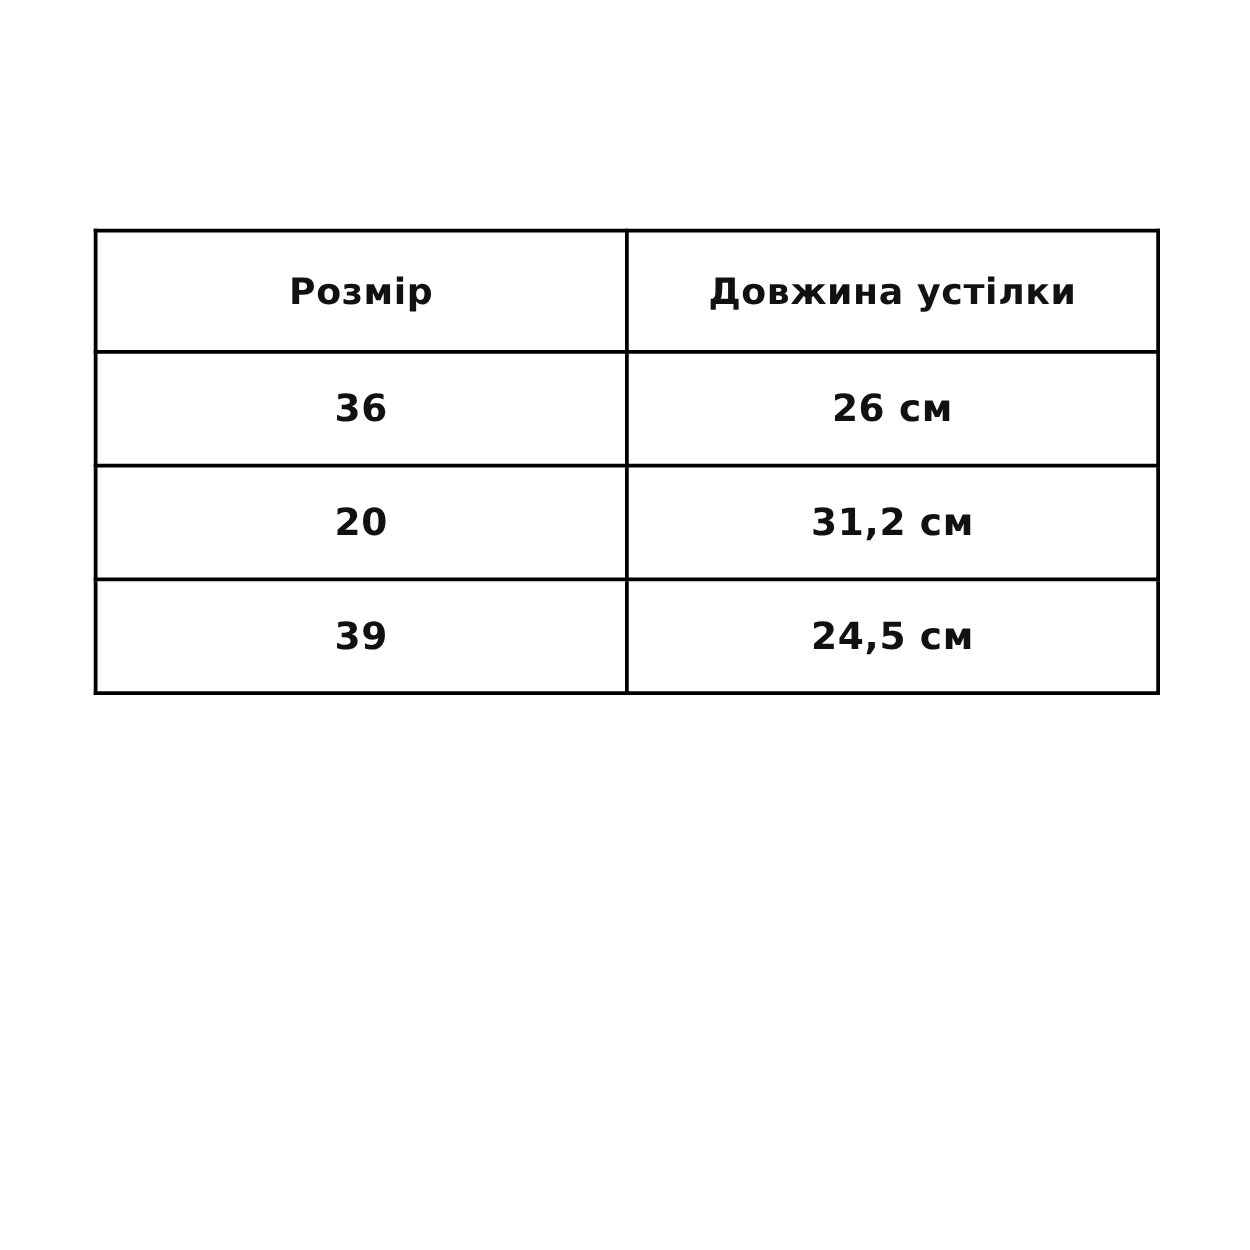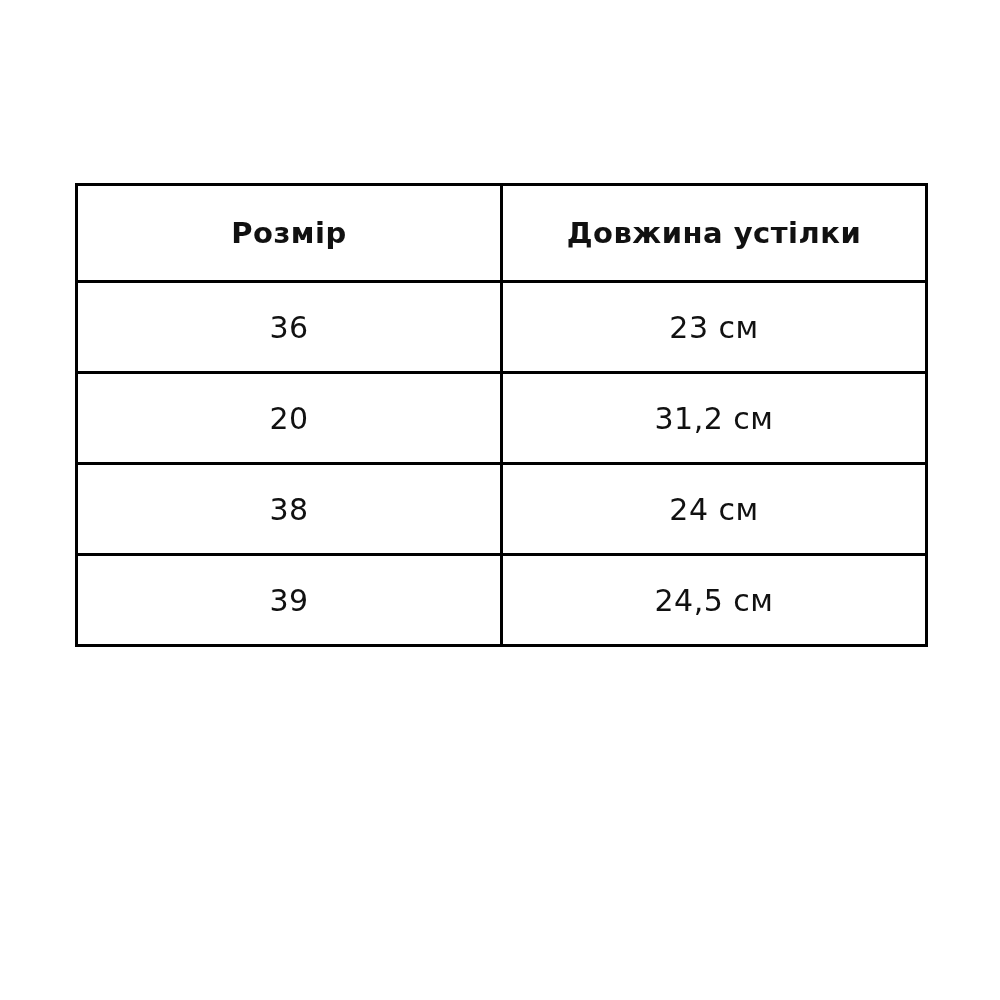--- a/index.html
+++ b/index.html
@@ -48,21 +48,21 @@
   table.size-table thead th {
     height: 94px;
     font-size: 29px;
     font-weight: bold;
     letter-spacing: 0.5px;
   }
 
   table.size-table tbody td {
     height: 88px;
     font-size: 30px;
-    font-weight: normal;
+    font-weight: bold;
     letter-spacing: 0.5px;
   }
 </style>
 </head>
 <body>
 
 <div class="page">
   <div class="size-table-wrap">
     <table class="size-table">
       <colgroup>
@@ -71,29 +71,25 @@
       </colgroup>
       <thead>
         <tr>
           <th>Розмір</th>
           <th>Довжина устілки</th>
         </tr>
       </thead>
       <tbody>
         <tr>
           <td>36</td>
-          <td>23 см</td>
+          <td>26 см</td>
         </tr>
         <tr>
           <td>20</td>
           <td>31,2 см</td>
-        </tr>
-        <tr>
-          <td>38</td>
-          <td>24 см</td>
         </tr>
         <tr>
           <td>39</td>
           <td>24,5 см</td>
         </tr>
       </tbody>
     </table>
   </div>
 </div>
 

